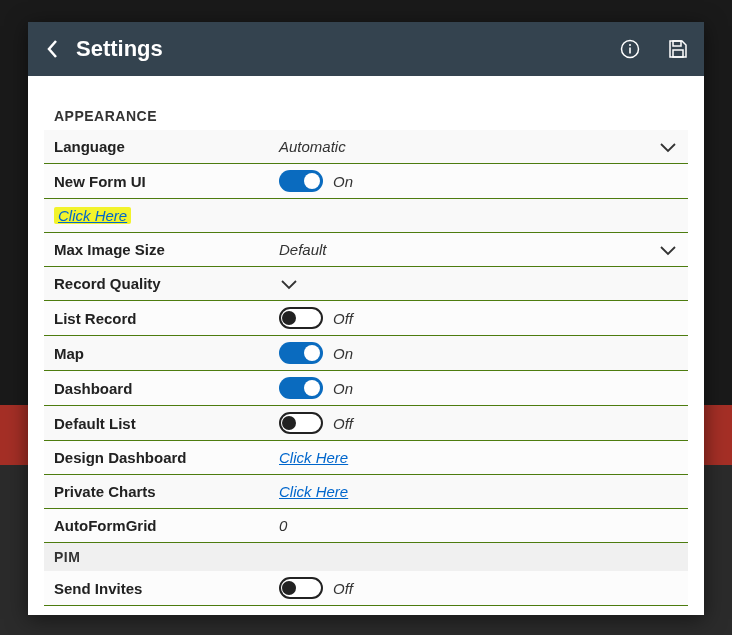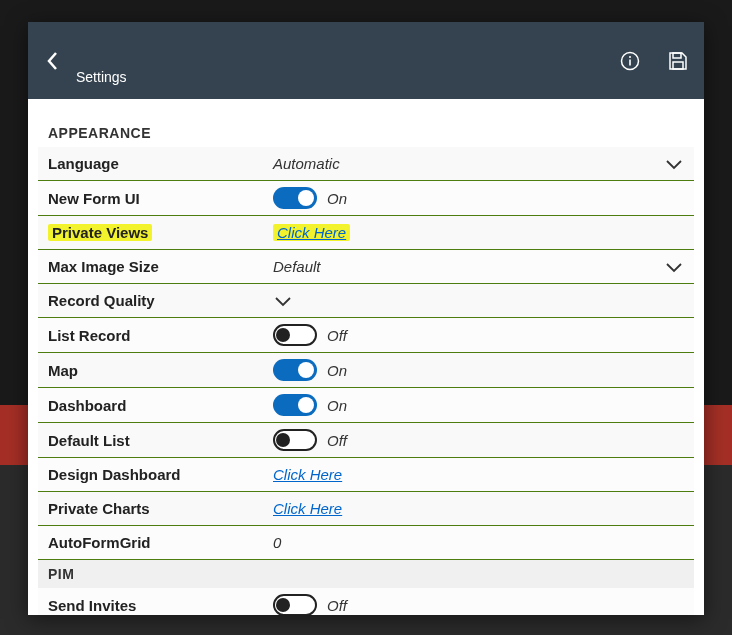--- a/index.html
+++ b/index.html
@@ -46,36 +46,35 @@
       align-items: center;
       padding: 14px 16px;
       gap: 14px;
     }
     .header .back {
       cursor: pointer;
       display: flex;
       align-items: center;
     }
     .header .title {
-      font-size: 14px;
-      font-weight: 400;
+      font-size: 22px;
+      font-weight: 700;
       flex: 1;
-      margin-top: 33px;
     }
     .header .icon-btn {
       cursor: pointer;
       display: flex;
       align-items: center;
       margin-left: 14px;
     }
     .content {
       flex: 1;
       overflow-y: auto;
       background: #fff;
-      padding: 10px;
+      padding: 16px;
     }
     .section-header {
       padding: 16px 10px 6px 10px;
       font-size: 14px;
       font-weight: 700;
       color: #333;
       letter-spacing: 0.5px;
     }
     .row {
       display: flex;
@@ -199,21 +198,20 @@
       <div class="label">New Form UI</div>
       <div class="value">
         <span class="toggle on">
             <span class="knob"></span>
           </span>
         <span>On</span>
       </div>
     </div>
 
     <div class="row">
-      <div class="label"><span class="highlight">Private Views</span></div>
       <div class="value">
         <span class="highlight"><span class="link">Click Here</span></span>
       </div>
     </div>
 
     <div class="row">
       <div class="label">Max Image Size</div>
       <div class="value">Default</div>
       <div class="chevron">
           <svg width="20" height="14" viewBox="0 0 20 14">

